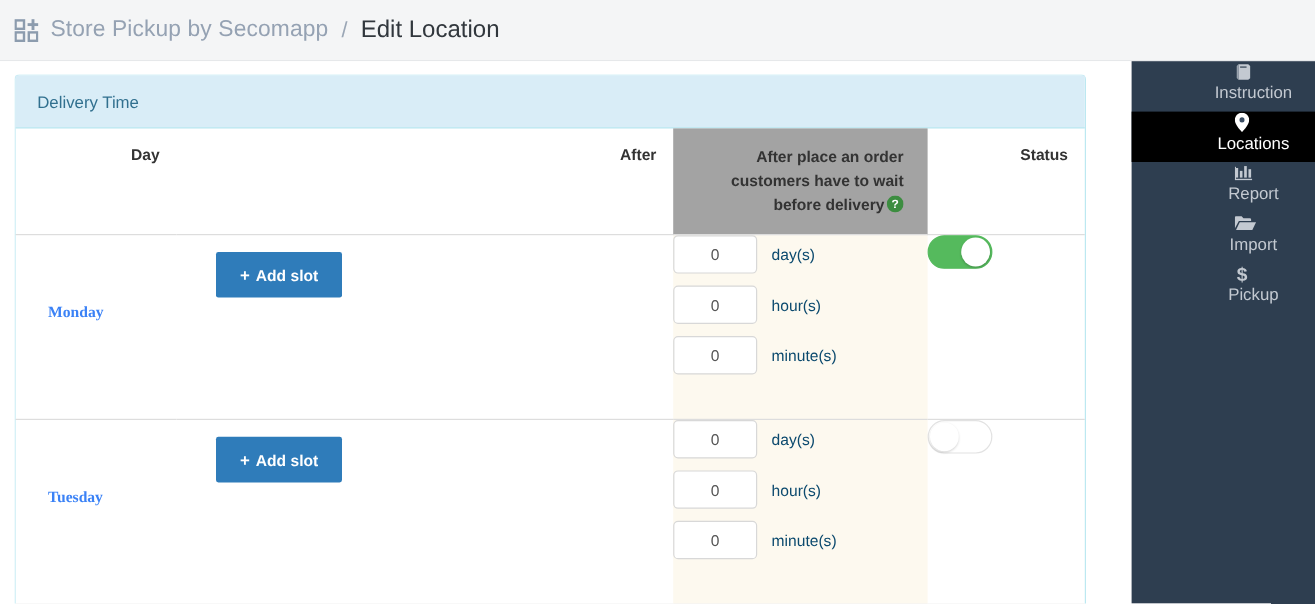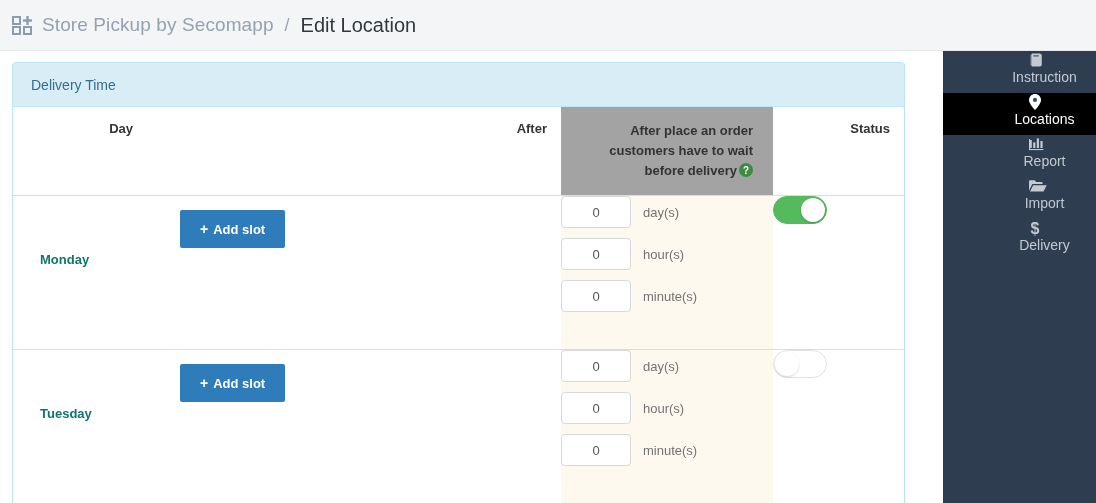--- a/index.html
+++ b/index.html
@@ -174,23 +174,24 @@
     margin-left: 2px;
   }
 
   tbody tr { border-bottom: 1px solid #dddddd; }
   tbody td.cell-wait { background: #fdf9ef; }
 
   .day-cell {
     padding: 56px 14px 12px 27px;
     font-weight: bold;
     font-size: 13px;
-    color: #0f766e;
+    color: #3b82f6;
     box-sizing: border-box;
     height: 153px;
+    font-family: Liberation Serif, serif;
   }
   .slots-cell {
     padding: 14px 14px 12px 33px;
     box-sizing: border-box;
   }
   .btn-add {
     display: inline-flex;
     align-items: center;
     justify-content: center;
     background: #2f7cba;
@@ -228,21 +229,21 @@
     text-align: center;
     font-size: 13px;
     color: #555555;
     font-family: "Liberation Sans", sans-serif;
     box-sizing: border-box;
     outline: none;
   }
   .wait-unit {
     margin-left: 12px;
     font-size: 13px;
-    color: #737373;
+    color: #0c4a6e;
   }
 
   .cell-status { padding: 14px 12px 12px 12px; box-sizing: border-box; }
   .toggle {
     width: 54px;
     height: 28px;
     border-radius: 14px;
     position: relative;
     box-sizing: border-box;
     cursor: pointer;
@@ -442,17 +443,17 @@
       </span>
       <span>Import</span>
     </div>
 
     <div class="side-item">
       <span class="side-icon">
         <svg width="12" height="17" viewBox="0 0 12 17">
           <text x="6" y="14" text-anchor="middle" font-family="Liberation Sans, sans-serif" font-size="16" font-weight="bold" fill="#c3c9d1">$</text>
         </svg>
       </span>
-      <span>Delivery</span>
+      <span>Pickup</span>
     </div>
 
   </div>
 </div>
 
 </body></html>

